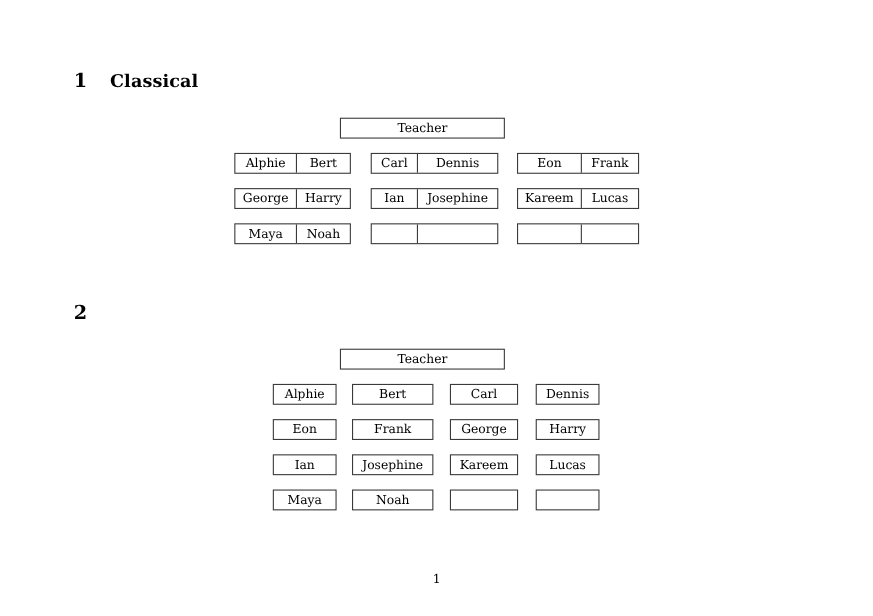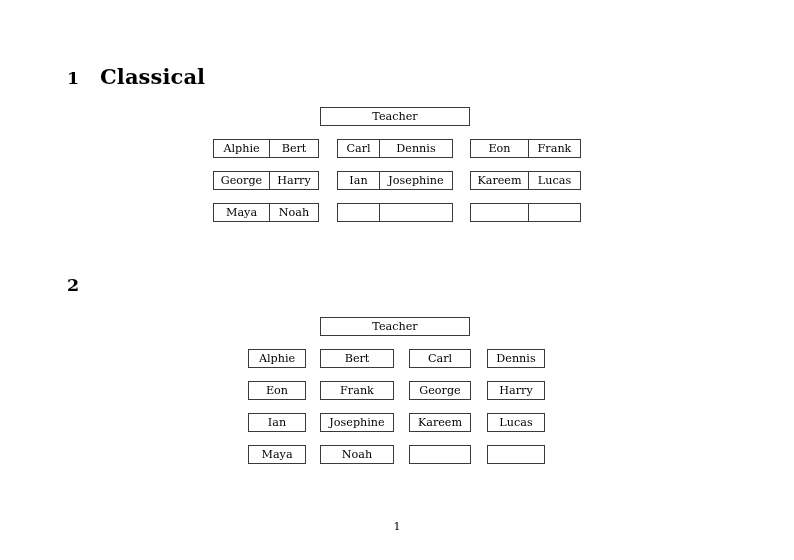--- a/index.html
+++ b/index.html
@@ -33,21 +33,21 @@
     font-weight: bold;
     font-size: 17.5px;
     letter-spacing: 0.1px;
     white-space: nowrap;
   }
   .section-heading .sec-num {
     width: 33px;
     flex: 0 0 33px;
   }
   .section-heading .sec-title {
-    font-size: 21px;
+    font-size: 16px;
   }
   #heading-classical   { top: 64px; }
   #heading-distributed { top: 275px; }
 
   
   .box {
     position: absolute;
     box-sizing: border-box;
     border: 1px solid #3a3a3a;
     background: #ffffff;
@@ -55,21 +55,21 @@
     line-height: 1;
     display: flex;
     align-items: center;
     justify-content: center;
     height: 19px;
     white-space: nowrap;
   }
 
   
   .teacher-box {
-    left: 320px;
+    left: 309px;
     width: 150px;
   }
   #teacher-classical   { top: 107px; }
   #teacher-distributed { top: 317px; }
 
   
   .pair-table {
     position: absolute;
     box-sizing: border-box;
     border: 1px solid #3a3a3a;

